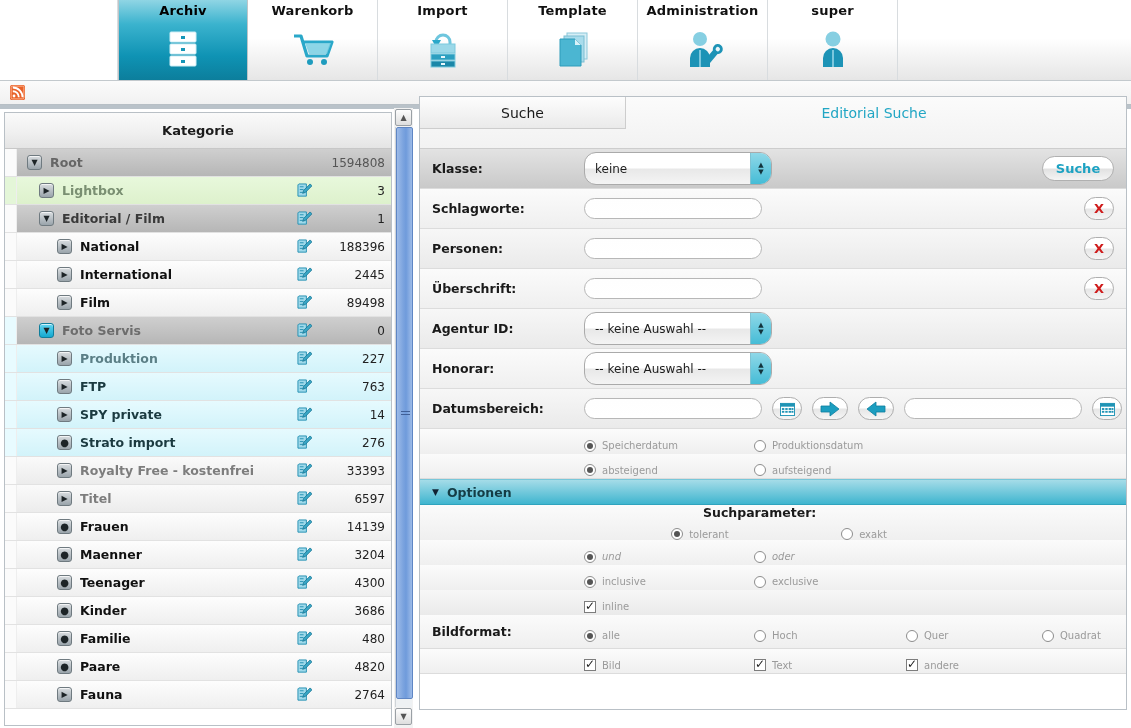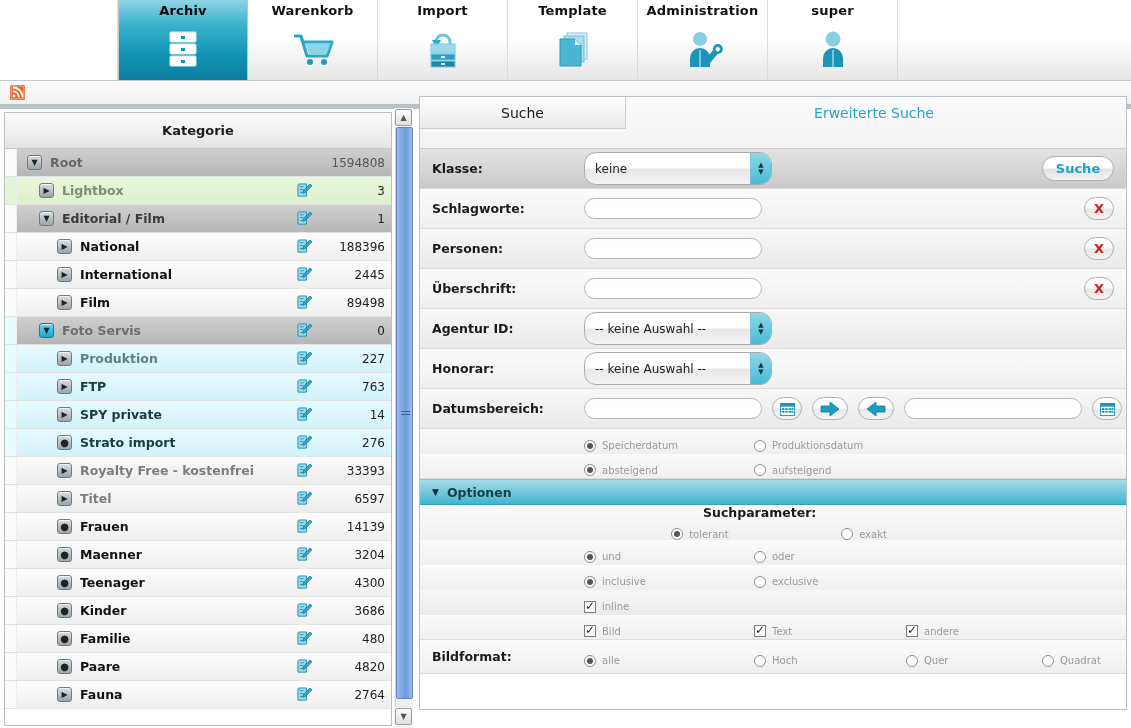--- a/index.html
+++ b/index.html
@@ -772,21 +772,21 @@
   </div>
   <div class="sb-btn" id="sb-down">
     <span>▼</span>
   </div>
 </div>
 
 <div id="rightpanel">
 
   <div id="tabstrip">
     <div class="stab" id="stab-suche">Suche</div>
-    <div class="stab" id="stab-erw">Erweiterte Suche</div>
+    <div class="stab" id="stab-erw">Editorial Suche</div>
   </div>
 
   <div class="frow bg-klasse">
     <div class="flabel">Klasse:</div>
     <div class="fctl">
       <div class="selwrap">
         <span class="seltext">keine</span>
         <span class="spin">
             <b>▲</b>
             <b>▼</b>
@@ -937,21 +937,21 @@
         <span class="radio on"></span>
         <span>tolerant</span>
       </div>
       <div class="opt">
         <span class="radio"></span>
         <span>exakt</span>
       </div>
     </div>
   </div>
 
-  <div class="frow bg-a" style="min-height:25px;border-bottom:none;">
+  <div class="frow bg-a" style="min-height:25px;border-bottom:none;font-style:italic;">
     <div class="flabel"></div>
     <div class="fctl">
       <div class="opt" style="width:170px">
         <span class="radio on"></span>
         <span>und</span>
       </div>
       <div class="opt">
         <span class="radio"></span>
         <span>oder</span>
       </div>
@@ -975,53 +975,53 @@
   <div class="frow bg-b" style="min-height:25px;border-bottom:none;">
     <div class="flabel"></div>
     <div class="fctl">
       <div class="opt" style="width:170px">
         <span class="cbox on"></span>
         <span>inline</span>
       </div>
     </div>
   </div>
 
+  <div class="frow bg-a" style="min-height:34px;">
+    <div class="flabel">Bildformat:</div>
+    <div class="fctl">
+      <div class="opt" style="width:170px">
+        <span class="radio on"></span>
+        <span>alle</span>
+      </div>
+      <div class="opt" style="width:152px">
+        <span class="radio"></span>
+        <span>Hoch</span>
+      </div>
+      <div class="opt" style="width:136px">
+        <span class="radio"></span>
+        <span>Quer</span>
+      </div>
+      <div class="opt">
+        <span class="radio"></span>
+        <span>Quadrat</span>
+      </div>
+    </div>
+  </div>
+
   <div class="frow bg-a" style="min-height:25px;">
     <div class="flabel"></div>
     <div class="fctl">
       <div class="opt" style="width:170px">
         <span class="cbox on"></span>
         <span>Bild</span>
       </div>
       <div class="opt" style="width:152px">
         <span class="cbox on"></span>
         <span>Text</span>
       </div>
       <div class="opt">
         <span class="cbox on"></span>
         <span>andere</span>
       </div>
     </div>
   </div>
 
-  <div class="frow bg-a" style="min-height:34px;">
-    <div class="flabel">Bildformat:</div>
-    <div class="fctl">
-      <div class="opt" style="width:170px">
-        <span class="radio on"></span>
-        <span>alle</span>
-      </div>
-      <div class="opt" style="width:152px">
-        <span class="radio"></span>
-        <span>Hoch</span>
-      </div>
-      <div class="opt" style="width:136px">
-        <span class="radio"></span>
-        <span>Quer</span>
-      </div>
-      <div class="opt">
-        <span class="radio"></span>
-        <span>Quadrat</span>
-      </div>
-    </div>
-  </div>
-
 </div>
 
 </body></html>

